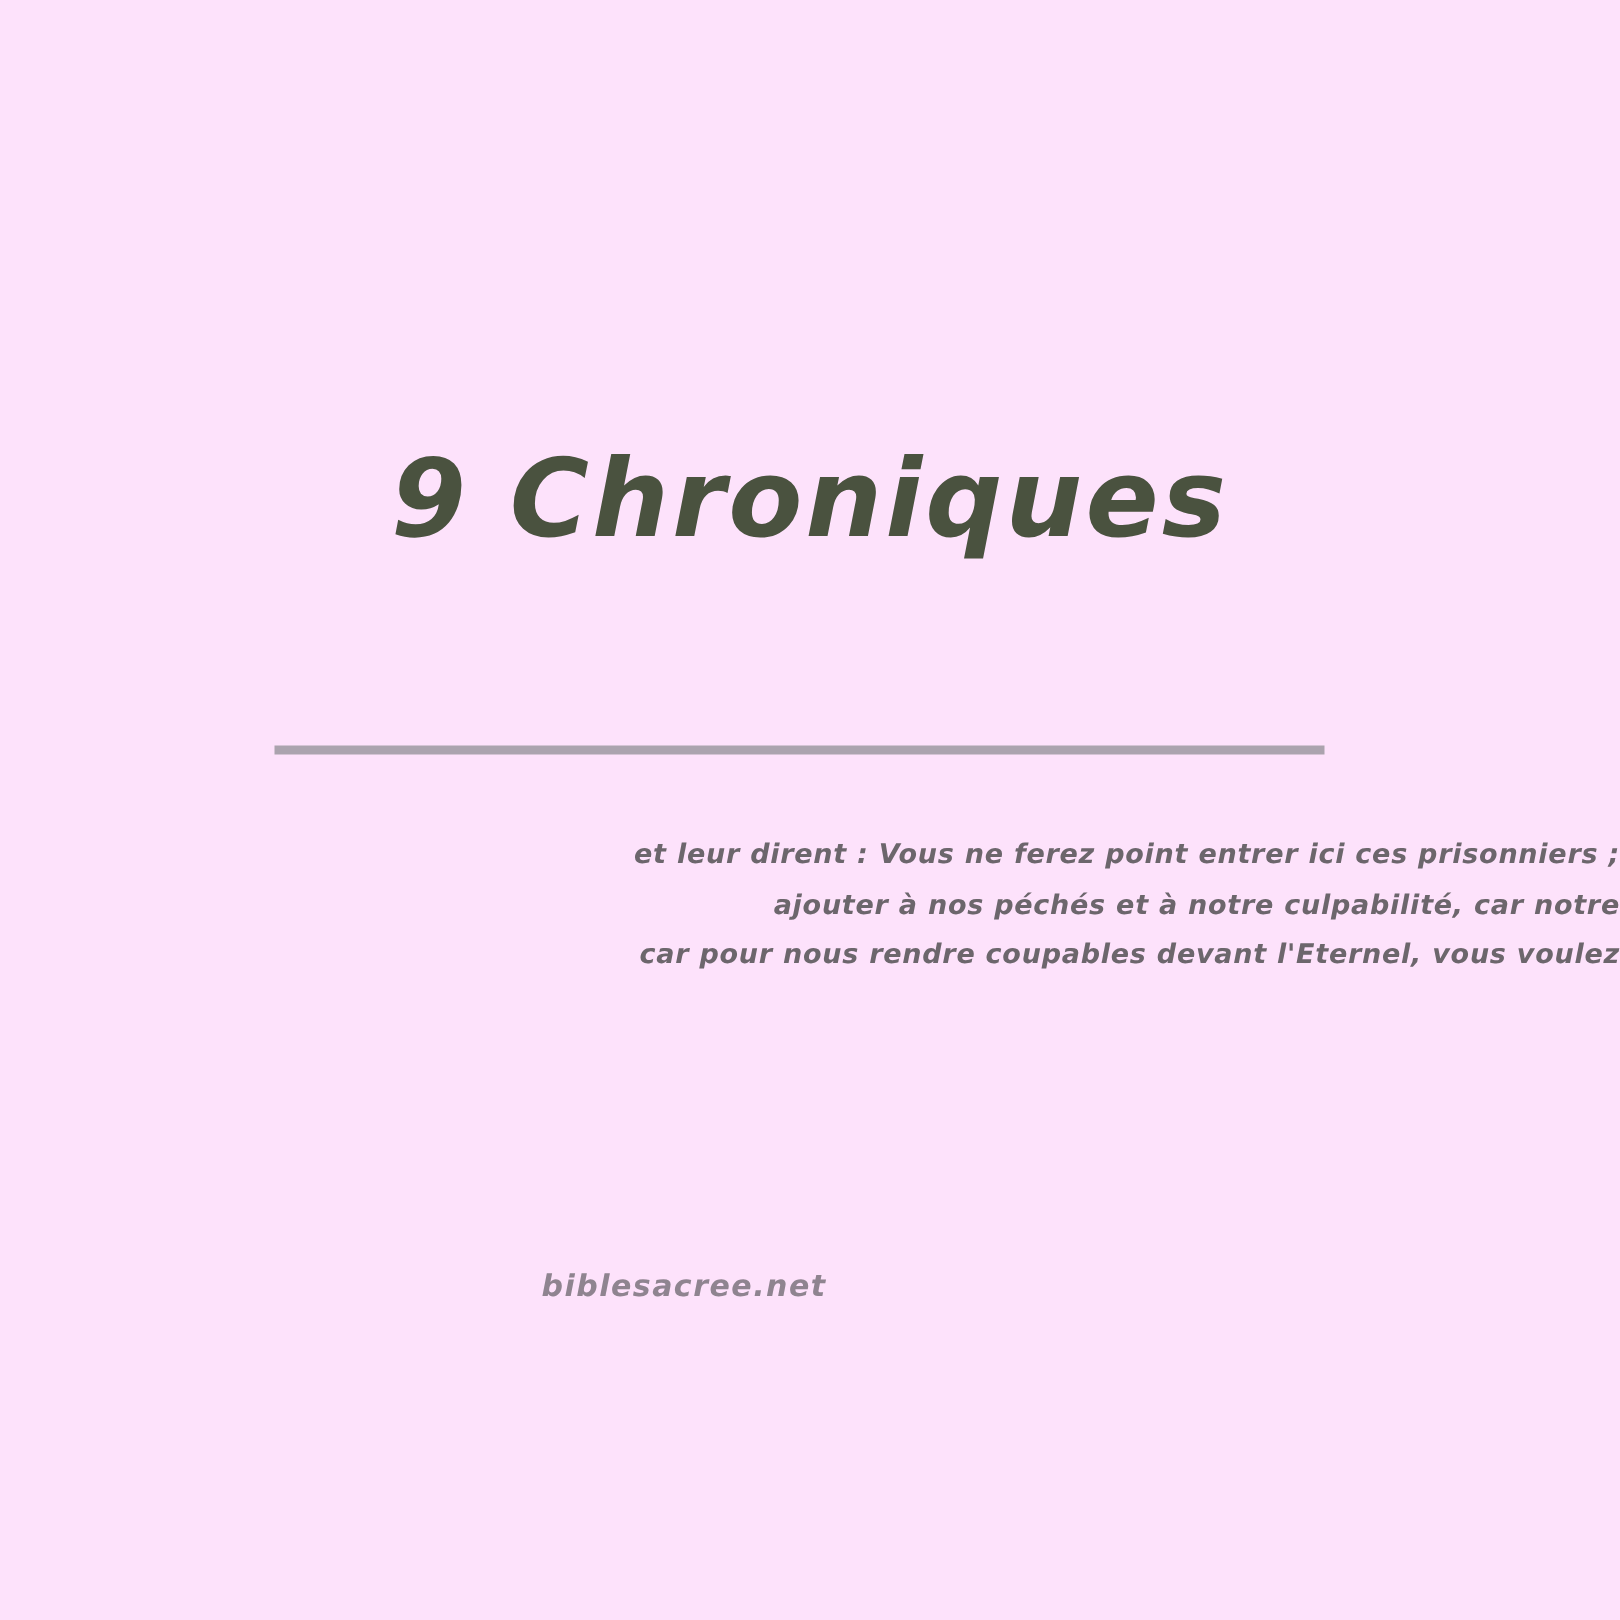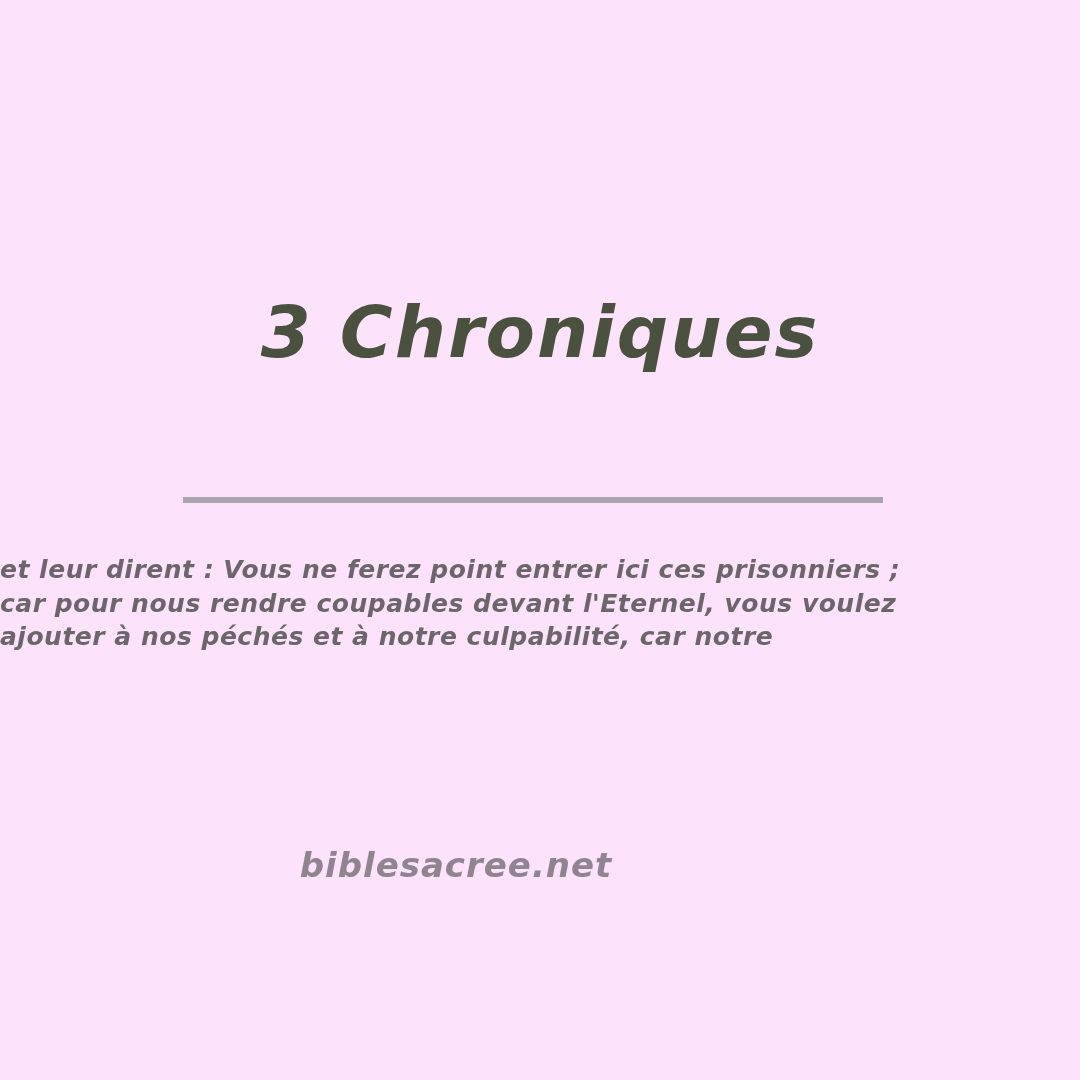--- a/index.html
+++ b/index.html
@@ -33,53 +33,53 @@
     left: 183px;
     width: 700px;
     height: 6px;
     background: #aba3ae;
   }
   .verse-block {
     position: absolute;
     top: 553px;
     left: 0;
     width: 1080px;
-    text-align: left;
+    text-align: right;
     color: #6c666c;
     font-style: italic;
     font-weight: bold;
-    font-size: 25px;
+    font-size: 18px;
     line-height: 33.5px;
     letter-spacing: 0.5px;
   }
   .footer {
     position: absolute;
     top: 845px;
     left: 0;
     width: 912px;
     text-align: center;
     color: #8f8490;
     font-style: italic;
     font-weight: bold;
-    font-size: 34px;
+    font-size: 20px;
     letter-spacing: 1px;
   }
 </style>
 </head>
 <body>
 
 <div class="canvas">
 
   <div class="title-block">
-    <div>3 Chroniques</div>
+    <div>9 Chroniques</div>
   </div>
 
   <div class="divider"></div>
 
   <div class="verse-block">
     <div>et leur dirent : Vous ne ferez point entrer ici ces prisonniers ;</div>
+    <div>ajouter à nos péchés et à notre culpabilité, car notre</div>
     <div>car pour nous rendre coupables devant l'Eternel, vous voulez</div>
-    <div>ajouter à nos péchés et à notre culpabilité, car notre</div>
   </div>
 
   <div class="footer">biblesacree.net</div>
 
 </div>
 
 </body></html>

